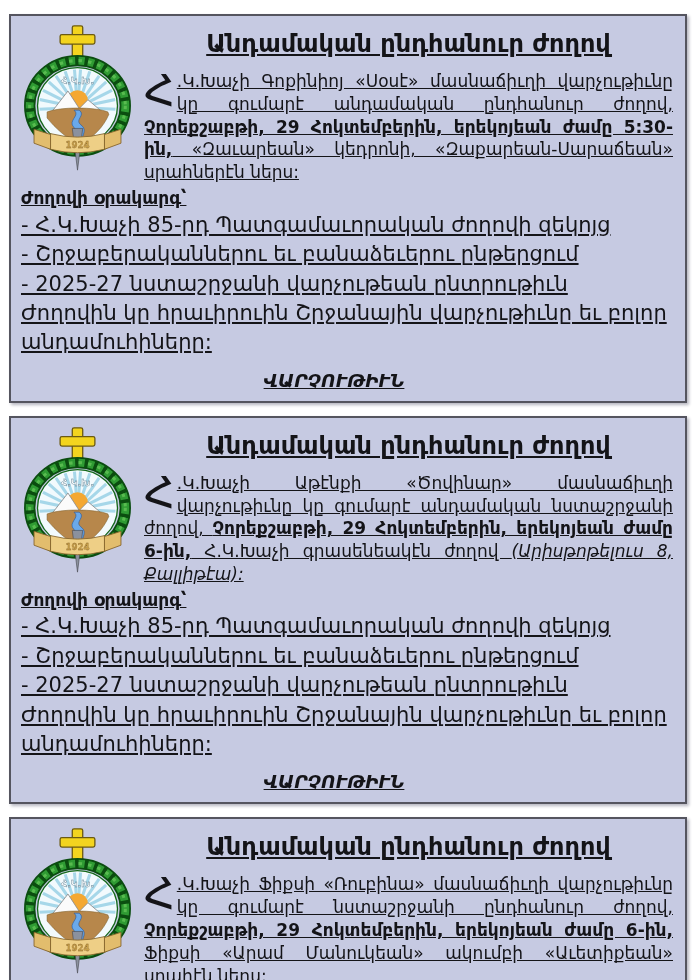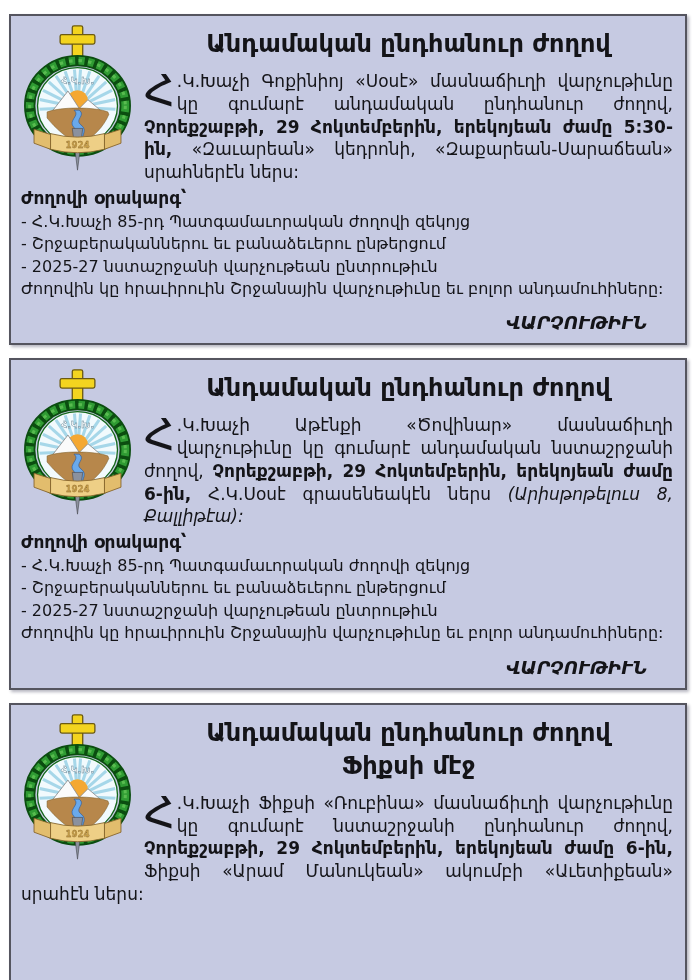--- a/index.html
+++ b/index.html
@@ -10,20 +10,21 @@
     color:#141418;
     background:#ffffff;
   }
   .notice {
     border:2px solid #55555f;
     background:#c6cae2;
     box-shadow:2px 2px 3px #b6b6c0;
     padding:4px 12px 10px 10px;
     margin-bottom:13px;
     overflow:hidden;
+    text-decoration:underline;
   }
   .n1 { min-height:306px; }
   .n2 { min-height:258px; }
   .n3 { min-height:288px; }
   .emblem {
     float:left;
     width:113px; height:148px;
     margin:4px 10px 2px 0;
   }
   .title {
@@ -42,24 +43,24 @@
     padding:3px 2px 0 0; font-weight:400;
   }
   .para b { font-weight:700; }
   .para i { font-style:italic; }
   .para i:empty, .dropcap:empty { display:none; }
   .agenda-heading {
     clear:left; font-weight:700; font-size:17px;
     line-height:1.4; margin-top:3px;
   }
   .agenda-item, .closing {
-    font-size:16px; line-height:1.4;
+    font-size:21px; line-height:1.4;
   }
   .signature {
-    text-align:right; padding-right:26px;
+    text-align:center; padding-right:26px;
     font-weight:700; font-style:italic;
     font-size:18px; margin-top:12px;
   }
 </style>
 </head>
 <body>
 
 <svg width="0" height="0" style="position:absolute" aria-hidden="true">
   <defs>
     <clipPath id="disc-clip">
@@ -137,34 +138,33 @@
     <div class="signature">ՎԱՐՉՈՒԹԻՒՆ</div>
   </section>
 
   <section class="notice n2">
     <svg class="emblem" viewBox="0 0 130 170">
         <use href="#ars-emblem"></use>
       </svg>
     <h1 class="title">
       <span class="tline">Անդամական ընդհանուր ժողով</span>
     </h1>
-    <p class="para"><span class="dropcap">Հ</span><span>.Կ.Խաչի Աթէնքի «Ծովինար» մասնաճիւղի վարչութիւնը կը գումարէ անդամական նստաշրջանի ժողով, </span><b>Չորեքշաբթի, 29 Հոկտեմբերին, երեկոյեան ժամը 6-ին,</b><span> Հ.Կ.Սօսէ գրասենեակէն ներս </span><i>(Արիսթոթելուս 8, Քալլիթէա):</i></p>
+    <p class="para"><span class="dropcap">Հ</span><span>.Կ.Խաչի Աթէնքի «Ծովինար» մասնաճիւղի վարչութիւնը կը գումարէ անդամական նստաշրջանի ժողով, </span><b>Չորեքշաբթի, 29 Հոկտեմբերին, երեկոյեան ժամը 6-ին,</b><span> Հ.Կ.Խաչի գրասենեակէն ժողով </span><i>(Արիսթոթելուս 8, Քալլիթէա):</i></p>
     <div class="agenda-heading">Ժողովի օրակարգ՝</div>
     <div class="agenda-item">- Հ.Կ.Խաչի 85-րդ Պատգամաւորական ժողովի զեկոյց</div>
     <div class="agenda-item">- Շրջաբերականներու եւ բանաձեւերու ընթերցում</div>
     <div class="agenda-item">- 2025-27 նստաշրջանի վարչութեան ընտրութիւն</div>
     <div class="closing">Ժողովին կը հրաւիրուին Շրջանային վարչութիւնը եւ բոլոր անդամուհիները:</div>
     <div class="signature">ՎԱՐՉՈՒԹԻՒՆ</div>
   </section>
 
   <section class="notice n3">
     <svg class="emblem" viewBox="0 0 130 170">
         <use href="#ars-emblem"></use>
       </svg>
     <h1 class="title">
       <span class="tline">Անդամական ընդհանուր ժողով</span>
-      <span class="tline">Ֆիքսի մէջ</span>
     </h1>
     <p class="para"><span class="dropcap">Հ</span><span>.Կ.Խաչի Ֆիքսի «Ռուբինա» մասնաճիւղի վարչութիւնը կը գումարէ նստաշրջանի ընդհանուր ժողով, </span><b>Չորեքշաբթի, 29 Հոկտեմբերին, երեկոյեան ժամը 6-ին,</b><span> Ֆիքսի «Արամ Մանուկեան» ակումբի «Աւետիքեան» սրահէն ներս:</span></p>
 
   </section>
 
 </div>
 
 </body></html>

